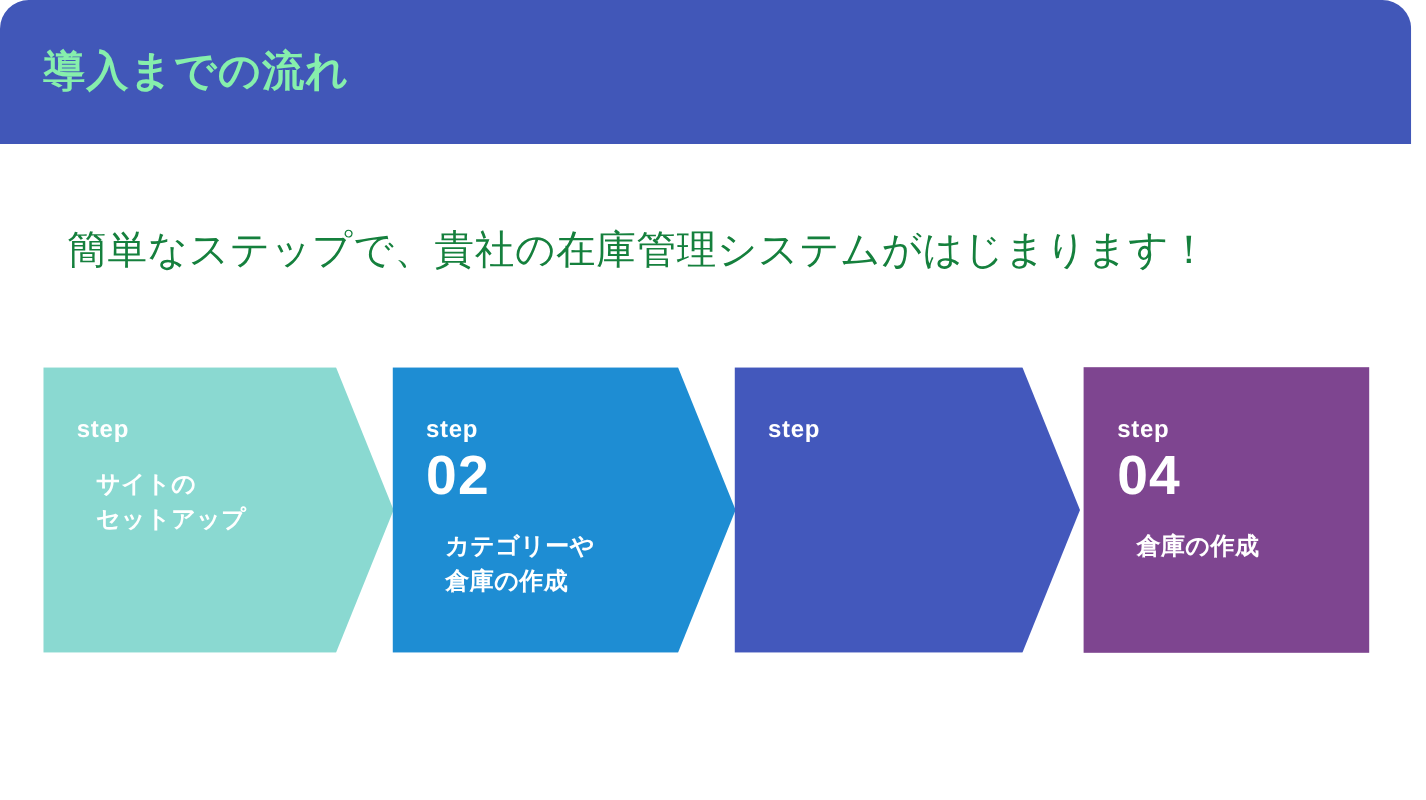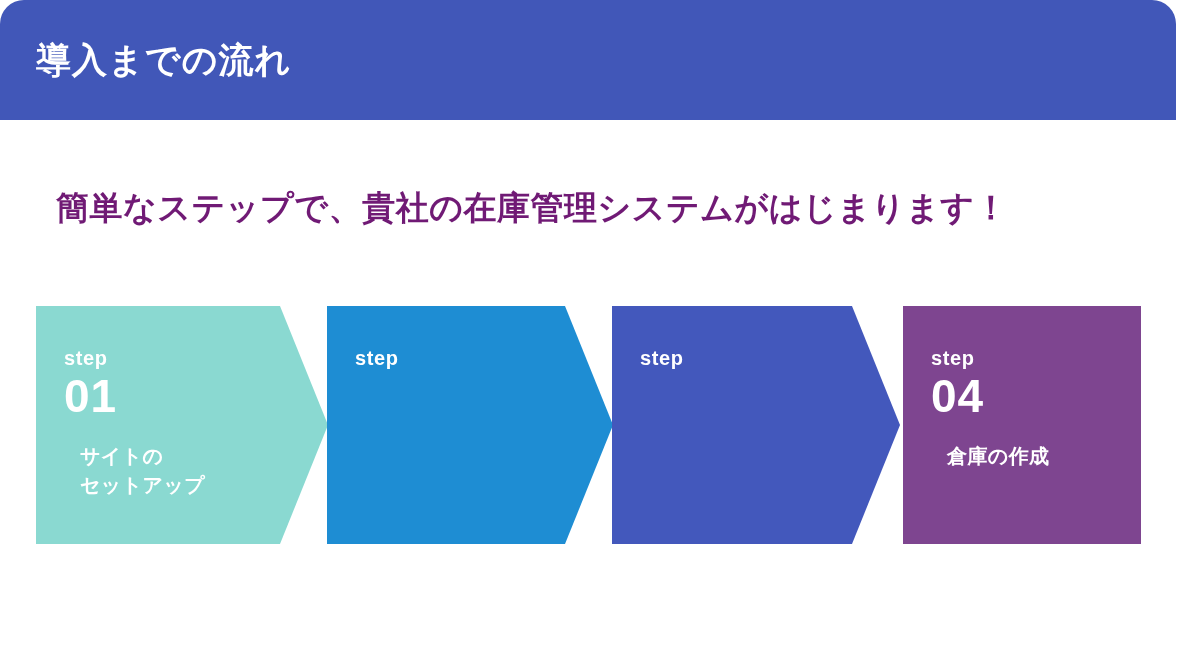--- a/index.html
+++ b/index.html
@@ -33,36 +33,36 @@
     top: 0;
     width: 100%;
     height: 120px;
     background: #4157b8;
     display: flex;
     align-items: center;
   }
   .header-title {
     margin: 0;
     padding-left: 36px;
-    color: #ffffff;
+    color: #86efac;
     font-size: 35px;
     font-weight: bold;
     letter-spacing: 1px;
     line-height: 1.1;
   }
 
   
   .subtitle {
     position: absolute;
     left: 56px;
     top: 186px;
     margin: 0;
-    color: #701a75;
+    color: #15803d;
     font-size: 33px;
-    font-weight: bold;
+    font-weight: normal;
     letter-spacing: 0.5px;
     white-space: nowrap;
   }
 
   
   .steps {
     position: absolute;
     left: 36px;
     top: 306px;
     width: 1105px;
@@ -119,27 +119,29 @@
   <div class="header-band">
     <h1 class="header-title">導入までの流れ</h1>
   </div>
 
   <p class="subtitle">簡単なステップで、貴社の在庫管理システムがはじまります！</p>
 
   <div class="steps">
 
     <div class="step step-1 arrow">
       <span class="step-label">step</span>
-      <span class="step-number">01</span>
       <span class="step-desc">サイトの
 セットアップ</span>
     </div>
 
     <div class="step step-2 arrow">
       <span class="step-label">step</span>
+      <span class="step-number">02</span>
+      <span class="step-desc">カテゴリーや
+倉庫の作成</span>
     </div>
 
     <div class="step step-3 arrow">
       <span class="step-label">step</span>
     </div>
 
     <div class="step step-4">
       <span class="step-label">step</span>
       <span class="step-number">04</span>
       <span class="step-desc">倉庫の作成</span>

